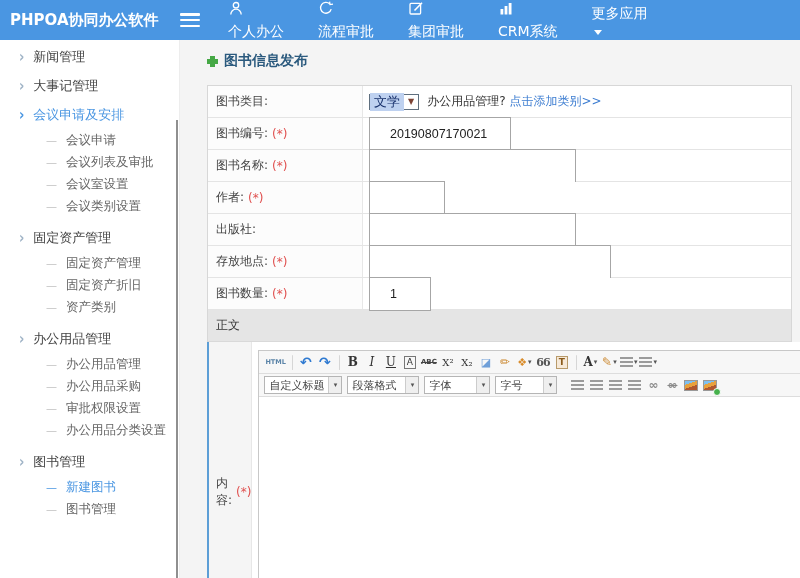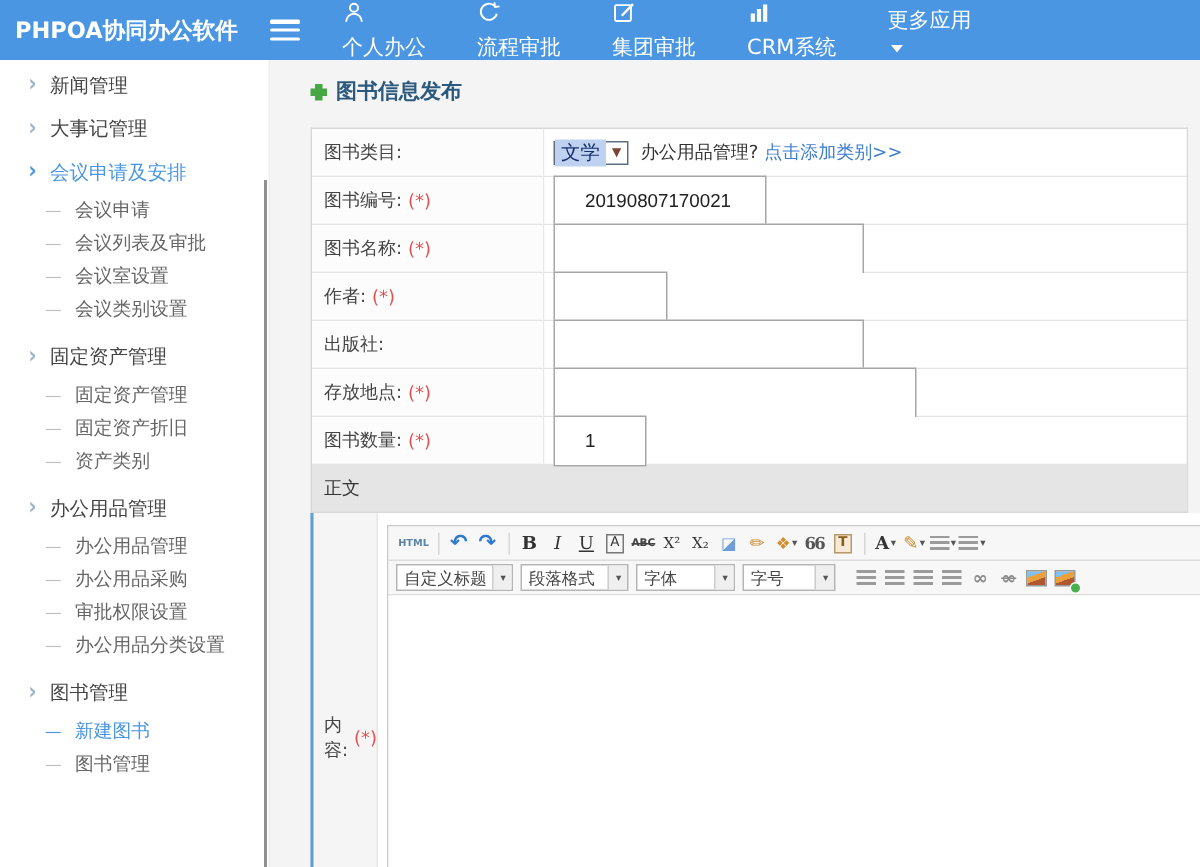--- a/index.html
+++ b/index.html
@@ -15,21 +15,21 @@
   .topnav { display:flex; align-items:center; margin-left:28px; gap:34px; }
   .nav-item { display:flex; align-items:flex-start; gap:7px; color:#fff; font-size:14px; cursor:pointer;flex-direction:column; }
   .nav-item svg { display:block; }
   .caret-down { width:0; height:0; border-left:4px solid transparent; border-right:4px solid transparent; border-top:5px solid #fff; margin-left:2px; }
 
   
   .sidebar { position:absolute; left:0; top:40px; width:180px; height:538px; background:#fff; border-right:1px solid #ededed; padding-top:2px; overflow:hidden; }
   .side-item { display:flex; align-items:center; cursor:pointer; }
   .side-item.group { height:29px; font-size:13px; color:#444; padding-left:19px; }
   .sub + .group { margin-top:6px; }
-  .side-item.sub { height:22px; font-size:12.5px; color:#666; padding-left:30px; }
+  .side-item.sub { height:22px; font-size:12.5px; color:#666; padding-left:46px; }
   .group .prefix { color:#9fb3c6; font-size:13px; font-weight:bold; margin-right:9px; transform:scaleY(1.2); }
   .group .prefix::before { content:"›"; }
   .sub .prefix { color:#c0c0c0; font-size:11px; margin-right:9px; }
   .sub .prefix::before { content:"—"; }
   .side-item.active, .side-item.active .prefix { color:#4a96e2; }
   .side-scrollbar { position:absolute; right:1px; top:80px; width:2px; height:calc(100% - 80px); background:#8f8f8f; }
 
   
   .main { position:absolute; left:180px; top:40px; width:620px; height:538px; background:#f4f4f4; padding:12px 0 0 27px; overflow:visible; }
   .page-title { display:flex; align-items:center; margin-bottom:15px; }

